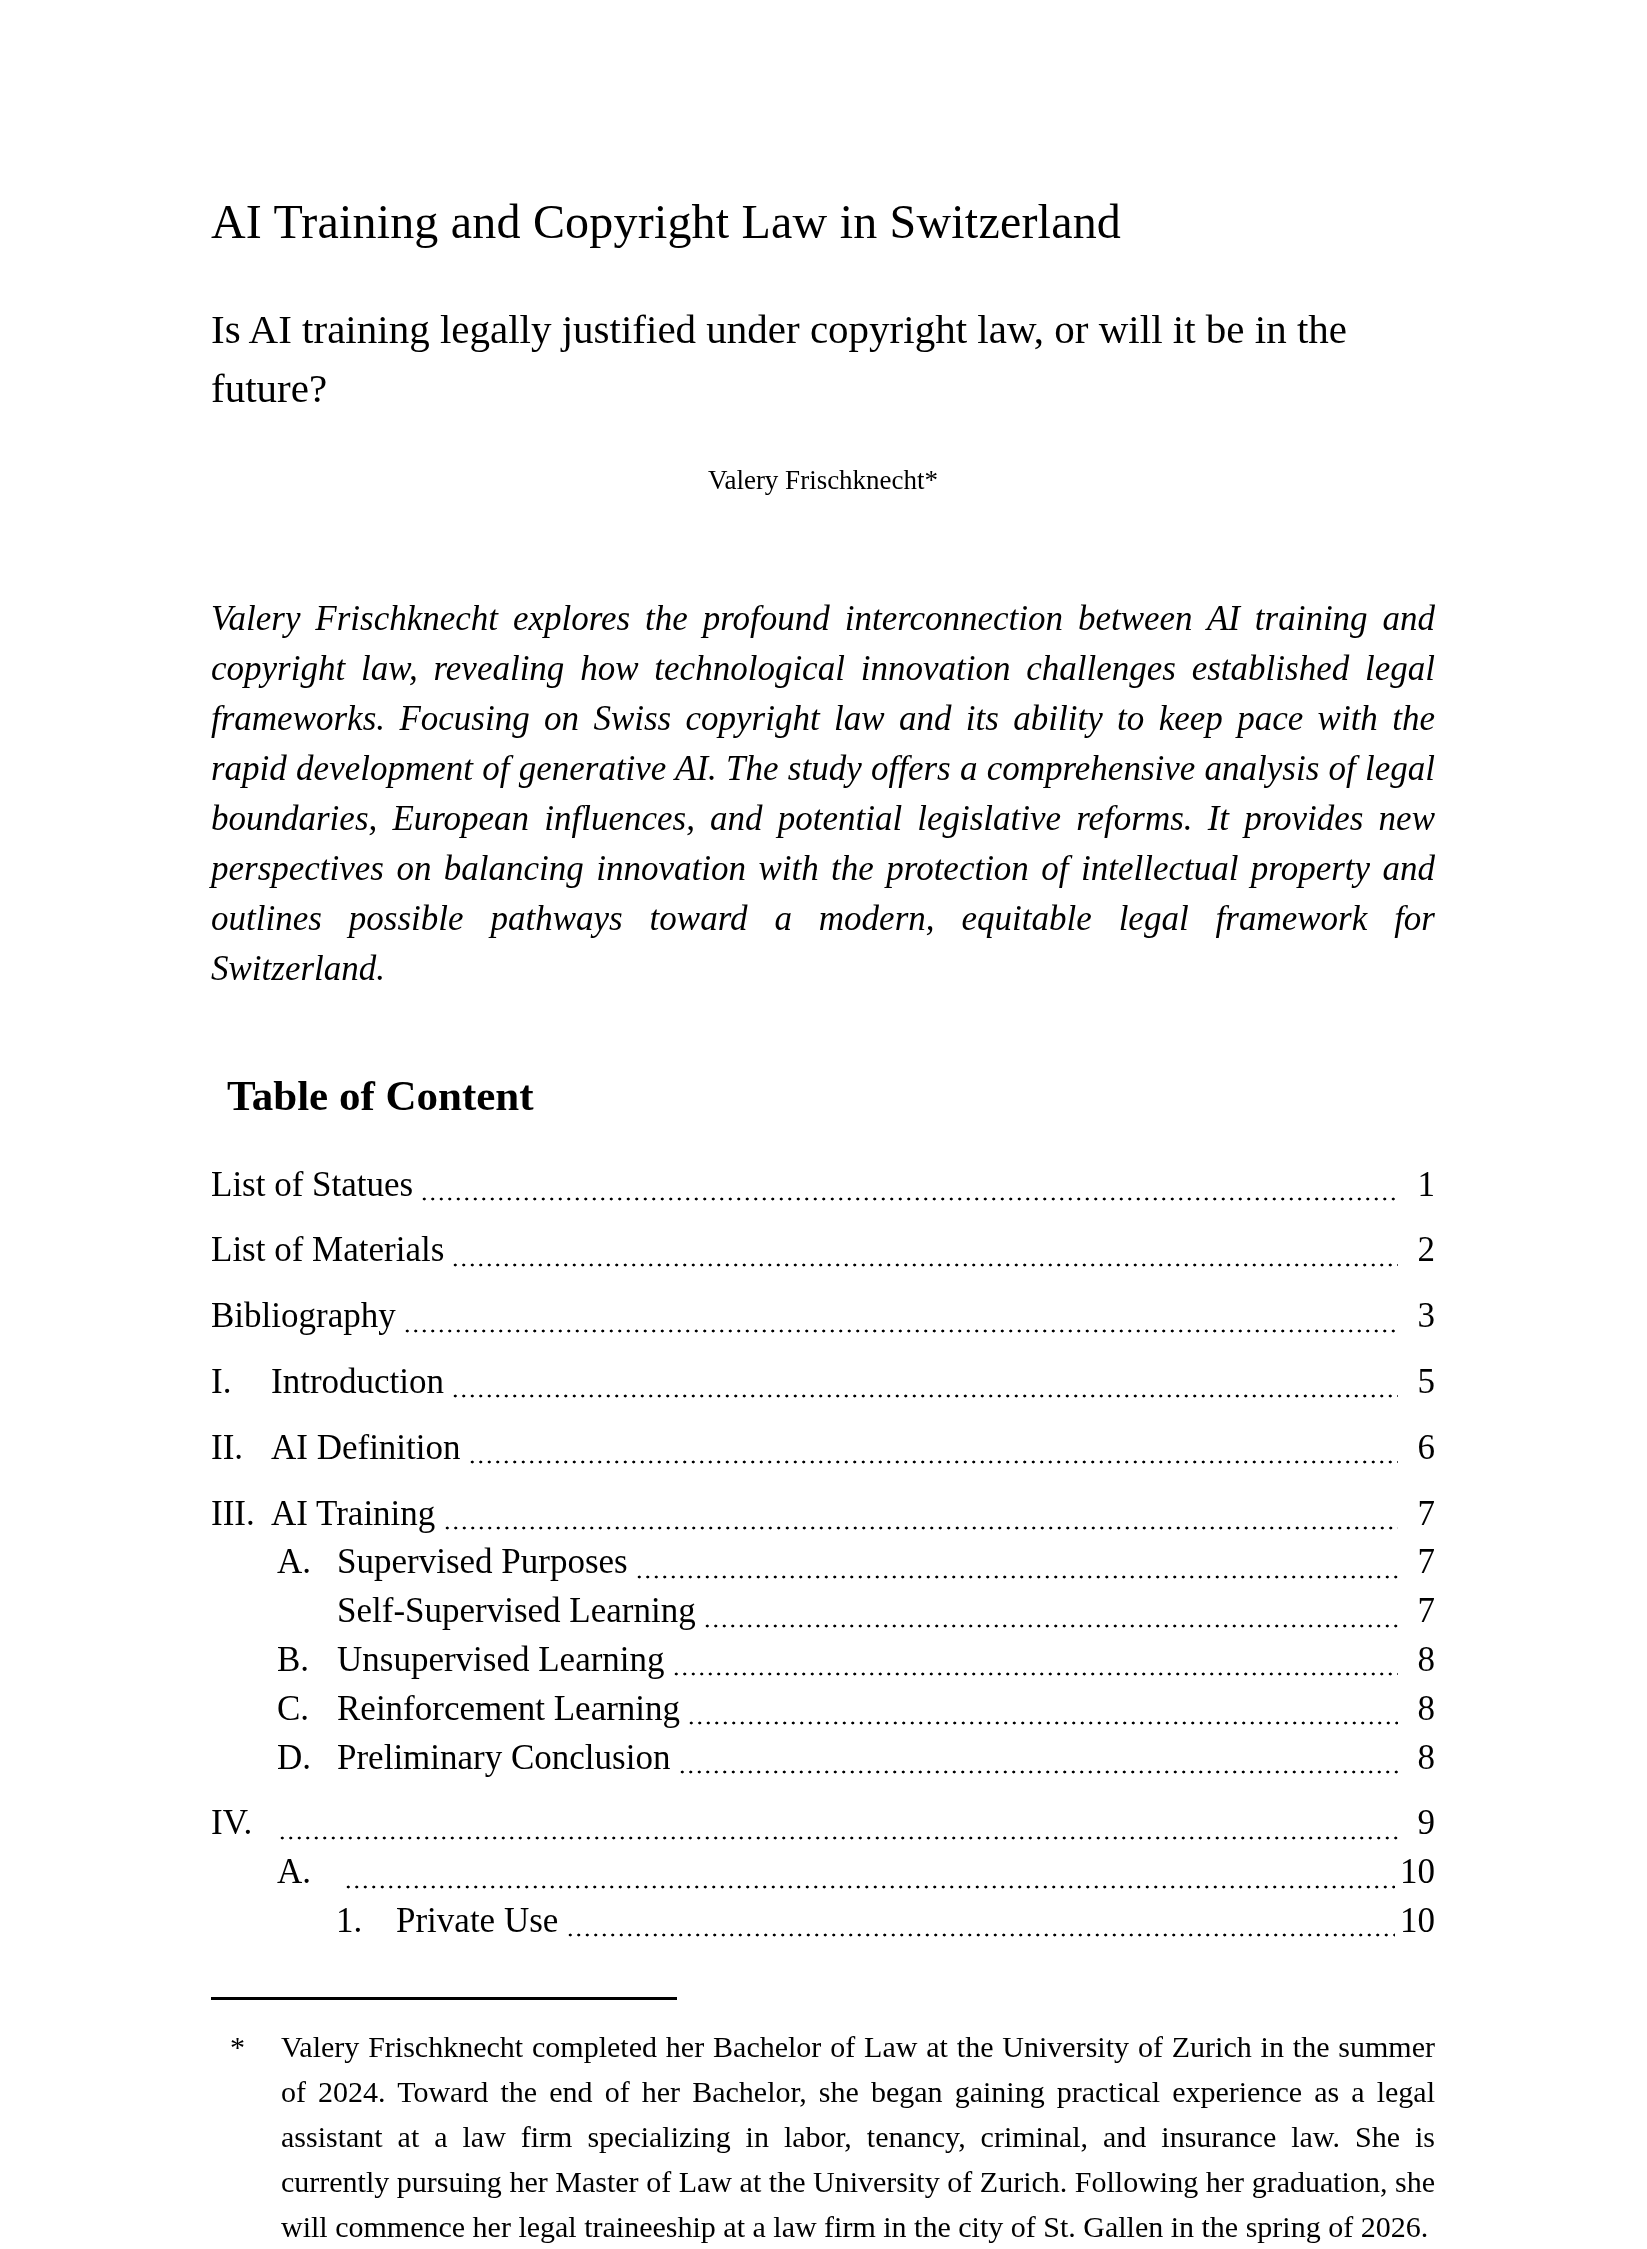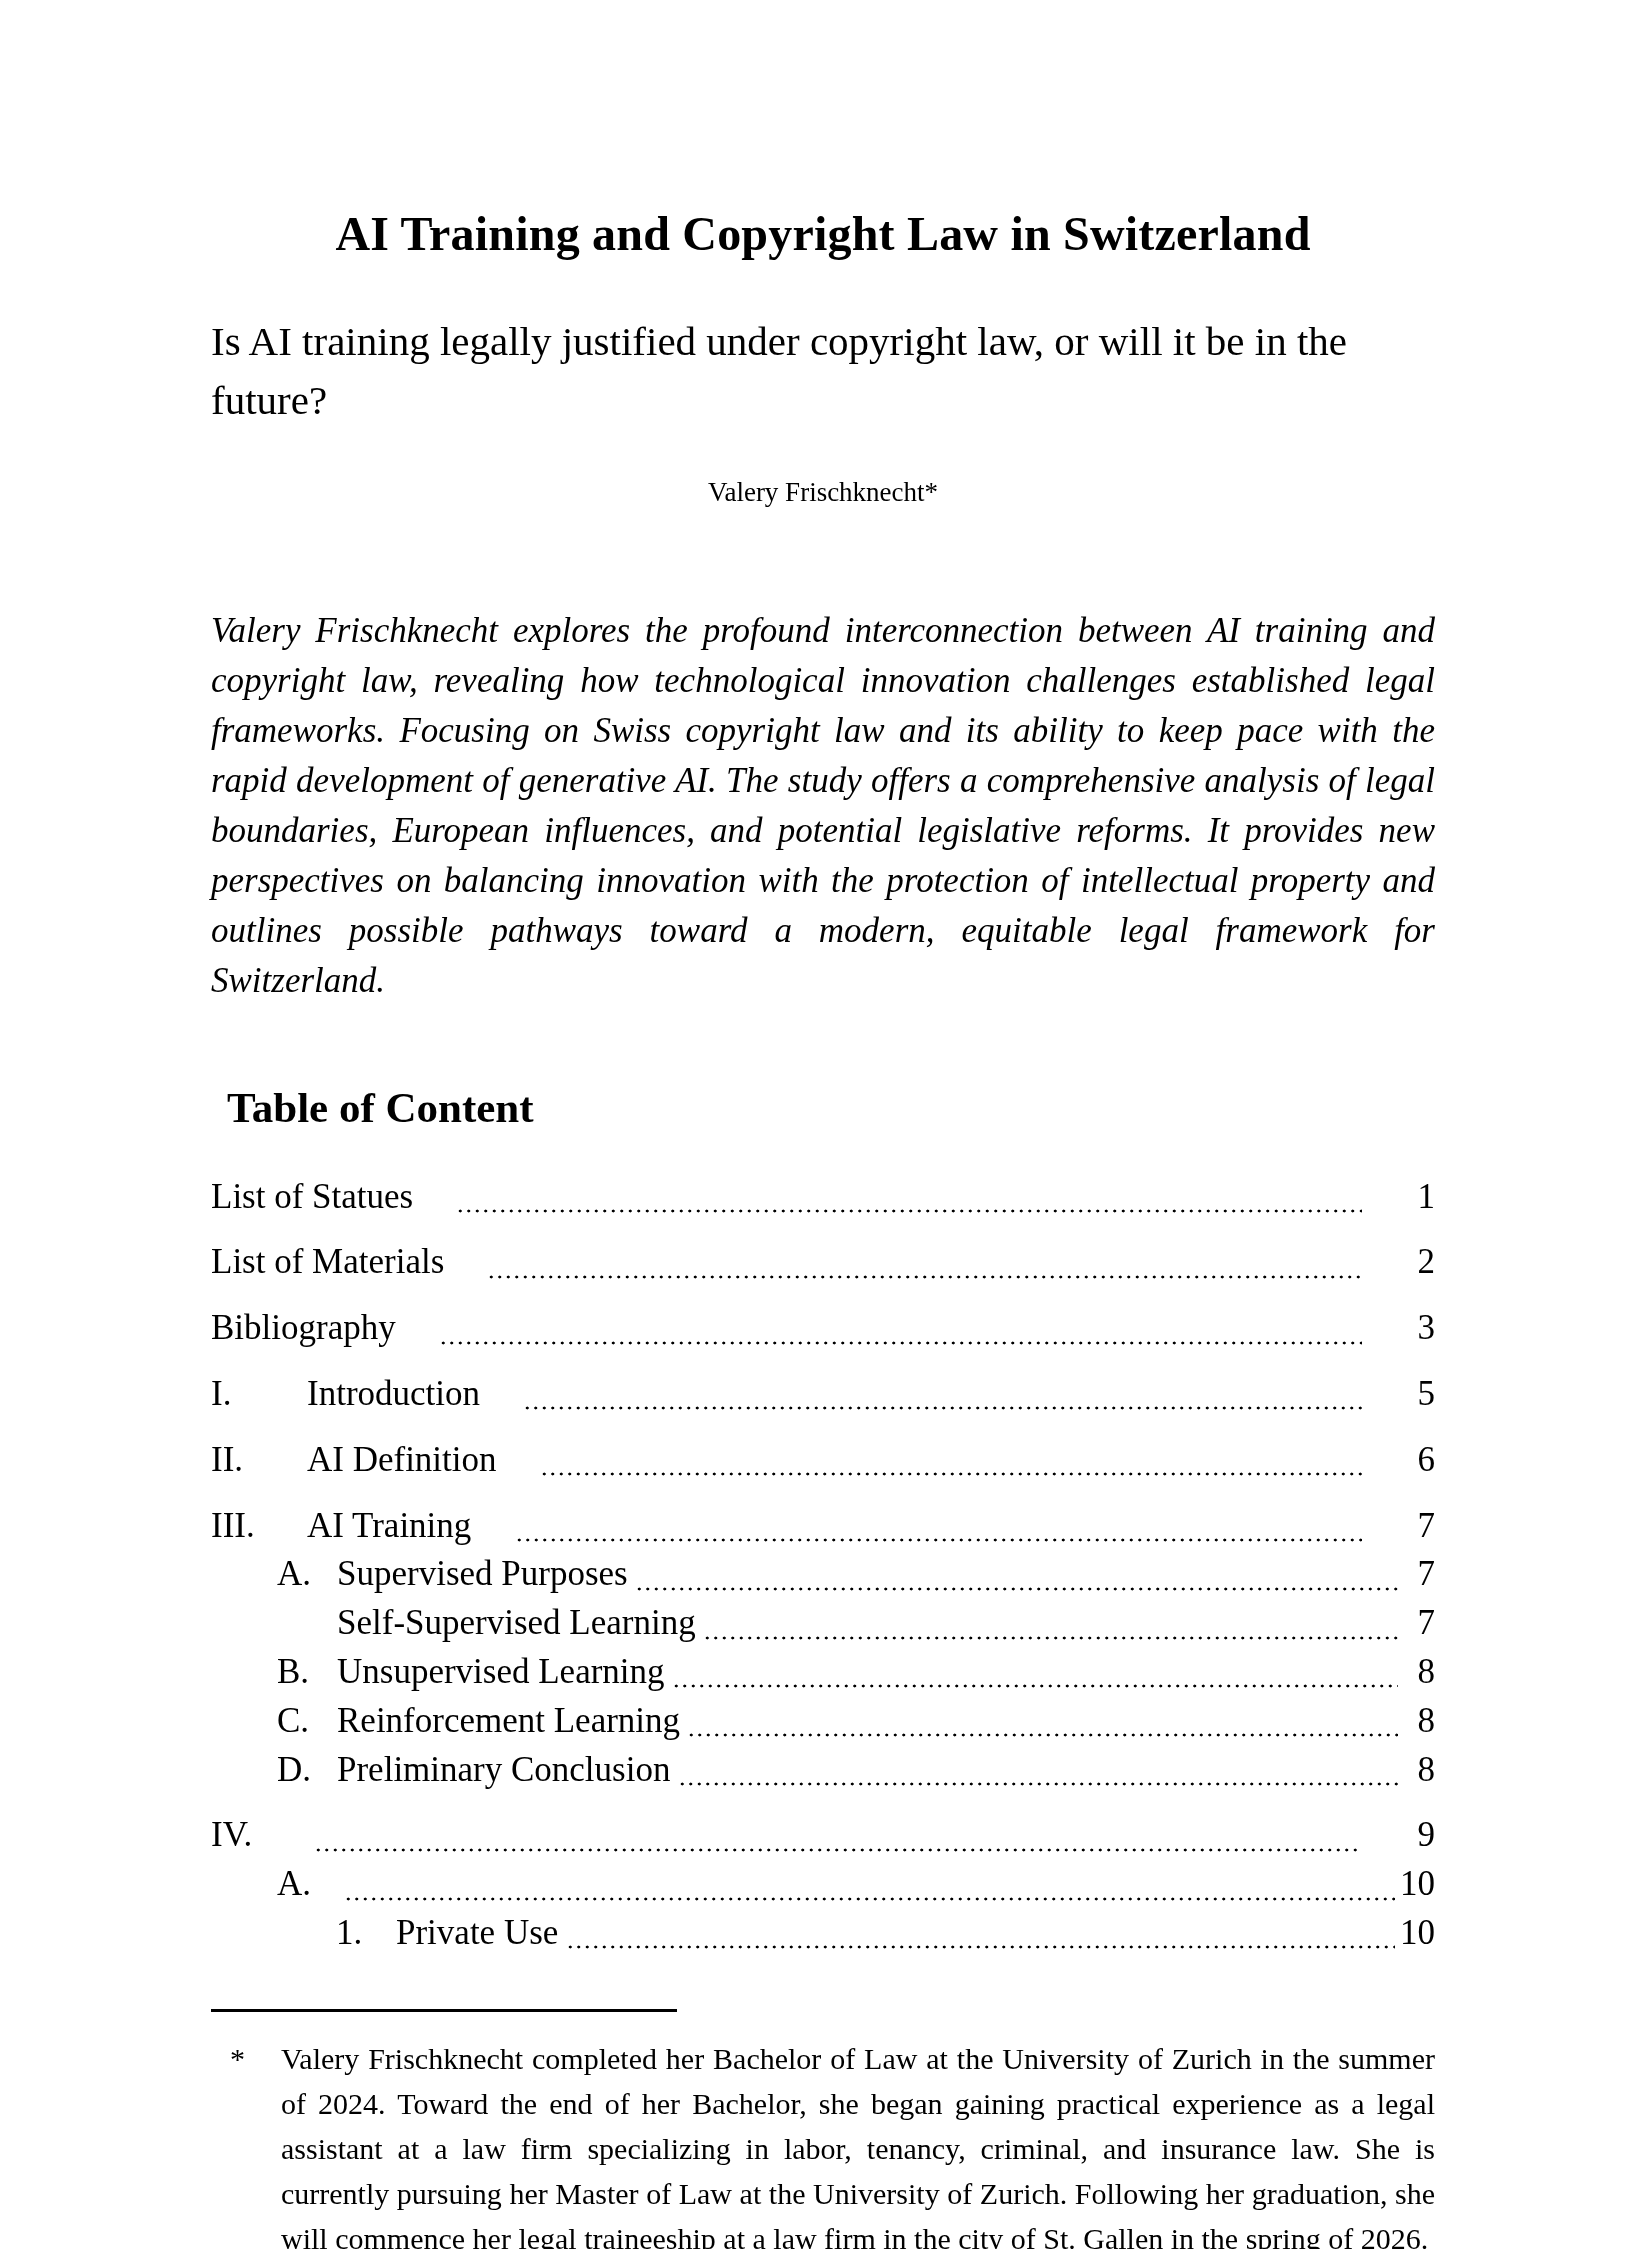--- a/index.html
+++ b/index.html
@@ -7,24 +7,24 @@
     position: relative;
     width: 1647px;
     height: 2392px;
     box-sizing: border-box;
     padding: 193px 212px 0 211px;
     background: #ffffff;
     color: #000000;
     font-family: "Liberation Serif", "DejaVu Serif", serif;
   }
   .title {
-    margin: 12px;
+    margin: 0;
     font-size: 48px;
-    font-weight: 700;
-    text-align: center;
+    font-weight: 400;
+    text-align: left;
     line-height: 1.2;
     letter-spacing: 0.2px;
   }
   .subtitle {
     margin: 49px 0 0 0;
     font-size: 41px;
     font-weight: 400;
     text-align: left;
     line-height: 1.45;
   }
@@ -49,21 +49,21 @@
     text-align: left;
     line-height: 1.2;
   }
   .toc { margin-top: 41px; }
   .toc-row {
     display: flex;
     align-items: baseline;
     font-size: 35px;
     line-height: 1.28;
   }
-  .toc-row.l0 { margin-top: 21px; gap: 36px; }
+  .toc-row.l0 { margin-top: 21px; }
   .toc-row.l0:first-child { margin-top: 0; }
   .toc-row.l1, .toc-row.l2 { margin-top: 4px; }
   .toc-row.l1 { padding-left: 66px; }
   .toc-row.l2 { padding-left: 125px; }
   .toc-num { flex: 0 0 60px; }
   .toc-label { flex: 0 0 auto; white-space: nowrap; }
   .toc-leader {
     flex: 1 1 auto;
     align-self: flex-end;
     height: 10.3px;

